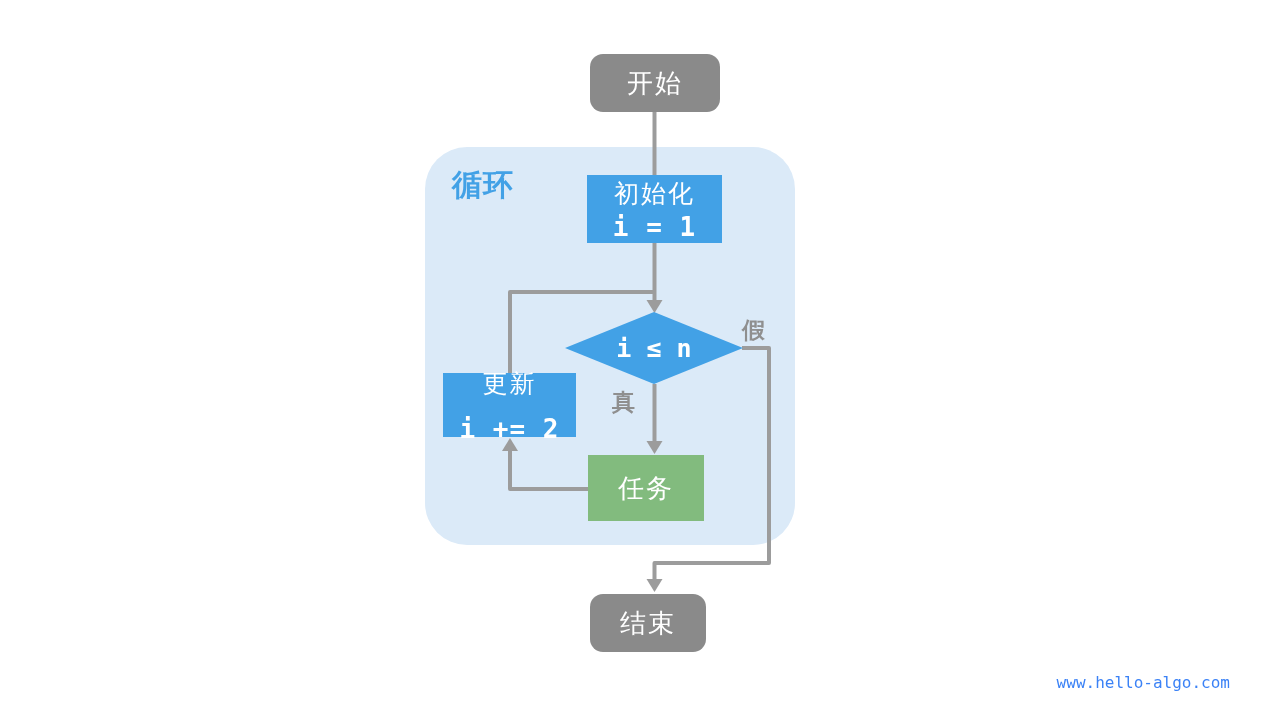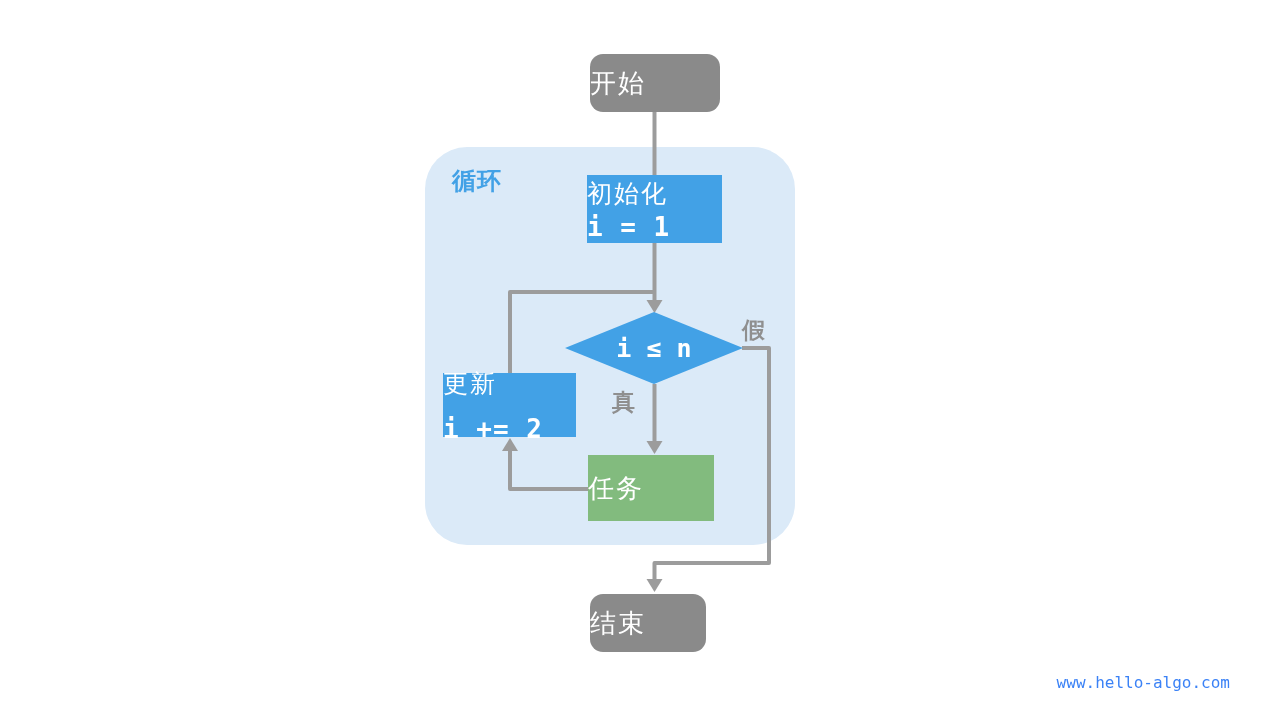--- a/index.html
+++ b/index.html
@@ -13,32 +13,32 @@
   .loop-container{
     position:absolute;
     left:425px;top:147px;width:370px;height:398px;
     background:#dbeaf8;
     border-radius:42px;
     z-index:0;
   }
   .loop-label{
     position:absolute;
     left:452px;top:165px;
-    font-size:24px;font-weight:bold;
+    font-size:30px;font-weight:bold;
     color:#42a1e6;
     z-index:2;
     letter-spacing:1px;
   }
   svg.connectors{
     position:absolute;left:0;top:0;z-index:1;
   }
   .node{
     position:absolute;
     display:flex;flex-direction:column;
-    align-items:flex-start;justify-content:center;
+    align-items:center;justify-content:center;
     color:#ffffff;
     z-index:2;
     box-sizing:border-box;
   }
   .terminal{
     background:#8a8a8a;
     border-radius:13px;
     font-size:26px;font-weight:500;
     letter-spacing:2px;
   }
@@ -50,21 +50,21 @@
     letter-spacing:2px;
   }
   .node-init{left:587px;top:175px;width:135px;height:68px;gap:2px;}
   .node-update{left:443px;top:373px;width:133px;height:64px;gap:14px;}
   .code-line{
     font-family:"DejaVu Sans Mono",monospace;
     font-size:26px;font-weight:bold;
     letter-spacing:1px;
   }
   .node-task{
-    left:588px;top:455px;width:126px;height:66px;
+    left:588px;top:455px;width:116px;height:66px;
     background:#82bb7e;
     font-size:26px;font-weight:500;
     letter-spacing:2px;
   }
   .diamond{
     position:absolute;
     left:565px;top:312px;width:178px;height:72px;
     background:#42a1e6;
     clip-path:polygon(50% 0,100% 50%,50% 100%,0 50%);
     display:flex;align-items:center;justify-content:center;

